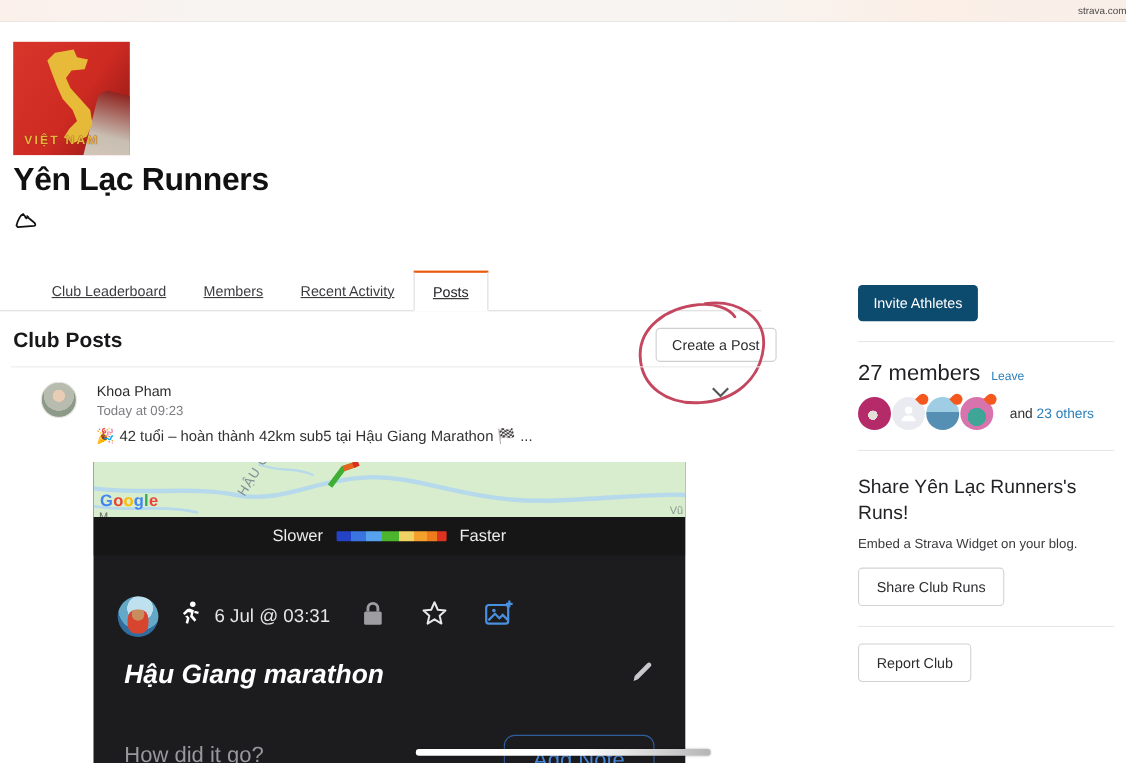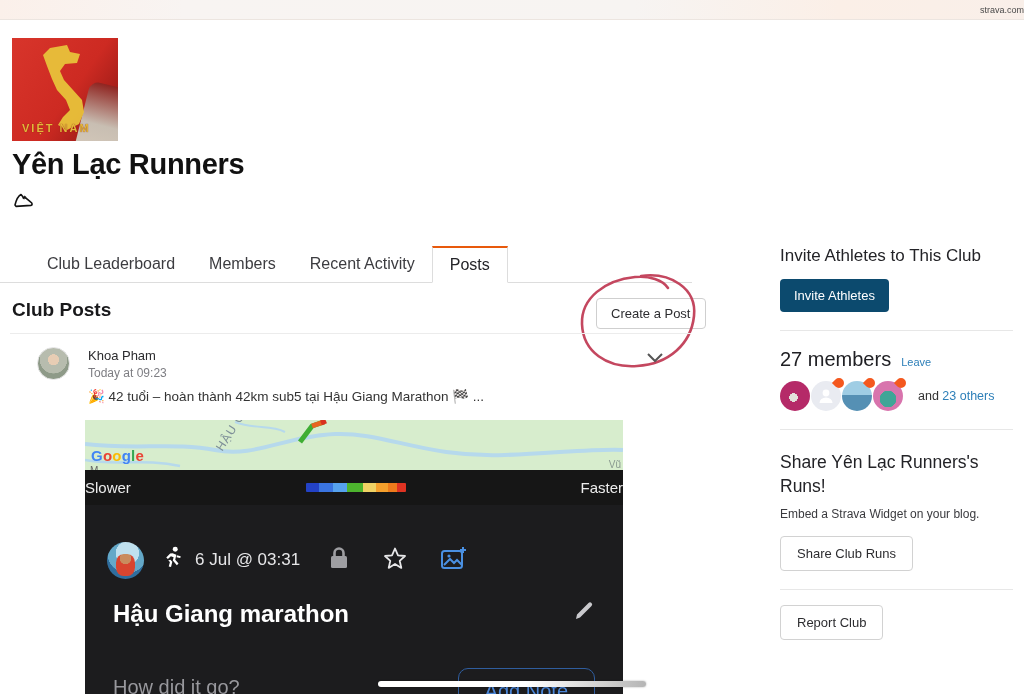--- a/index.html
+++ b/index.html
@@ -37,22 +37,22 @@
     letter-spacing:-0.3px; color:#111;
   }
   .sport-icon { position:absolute; left:11px; top:190px; }
   
   .tabs {
     position:absolute; left:0; top:246px; width:692px; height:37px;
     display:flex; align-items:stretch; padding-left:30px;
     border-bottom:1px solid #ddd;
   }
   .tab {
-    font-size:16px; color:#3c3c40; display:flex; align-items:center;
-    padding:0 17px; cursor:pointer;
+    font-size:13px; color:#3c3c40; display:flex; align-items:center;
+    padding:0 17px; cursor:pointer;text-decoration:underline;
   }
   .tab.active {
     background:#fff; border:1px solid #ddd; border-top:2px solid #e8590c;
     border-bottom:1px solid #fff; margin-bottom:-1px; color:#242428;
   }
   
   .posts-title { position:absolute; left:12px; top:299px; font-size:19px; font-weight:700; color:#18181a; }
   .create-post-btn {
     position:absolute; left:596px; top:298px; background:#fff;
     border:1px solid #cfcfcf; border-radius:4px; padding:7px 14px;
@@ -90,38 +90,38 @@
     position:absolute; left:370px; top:8px; width:148px; height:39px; border-radius:20px;
     background:rgba(28,28,30,0.93); display:flex; align-items:center; padding:0 5px 0 16px; gap:8px;
   }
   .weather .temp { color:#fff; font-size:19px; }
   .wind { position:relative; width:33px; height:33px; border:2px solid #fff; border-radius:50%;
     display:flex; align-items:center; justify-content:center; color:#fff; font-size:14px; }
   .wind .pointer { position:absolute; bottom:-2px; left:50%; transform:translateX(-50%);
     width:0; height:0; border-left:4px solid transparent; border-right:4px solid transparent; border-bottom:7px solid #fff; }
   .legend {
     position:absolute; left:0; top:50px; width:538px; height:35px; background:#161616;
-    display:flex; align-items:center; justify-content:space-between; gap:12px;
+    display:flex; align-items:center; justify-content:center; gap:12px;
   }
   .legend .lbl { color:#ececec; font-size:15px; }
   .legend .scale {
     width:100px; height:9px; border-radius:1px;
     background:linear-gradient(90deg,#2342c6 0 13%,#3a74e0 13% 27%,#56a2ee 27% 41%,#4db42e 41% 57%,#f0d264 57% 70%,#f5a02c 70% 82%,#ee7b1c 82% 91%,#df3322 91% 100%);
   }
   .act-header { position:absolute; left:0; top:118px; width:538px; height:44px; display:flex; align-items:center; }
   .act-avatar {
     margin-left:22px; width:37px; height:37px; border-radius:50%;
     background:radial-gradient(circle at 55% 30%, #bfe0ee 0 35%, #64a8c8 36% 60%, #2f6e9e 61% 100%);
     position:relative; overflow:hidden;
   }
   .act-avatar::after{ content:""; position:absolute; left:9px; top:12px; width:19px; height:22px;
     background:radial-gradient(circle at 50% 20%,#c98c5e 0 28%,#d8452f 30% 100%); border-radius:40%; }
   .act-date { color:#e6e6e8; font-size:17px; margin-left:10px; }
   .act-title-row { position:absolute; left:28px; top:180px; width:482px; display:flex; justify-content:space-between; align-items:flex-start; }
-  .act-title { color:#fff; font-size:24px; font-weight:600; }
+  .act-title { color:#fff; font-size:24px; font-weight:600;font-style:italic; }
   .act-bottom { position:absolute; left:28px; top:248px; width:482px; display:flex; justify-content:space-between; align-items:flex-start; }
   .how { color:#98989d; font-size:20px; padding-top:8px; }
   .add-note-btn {
     background:transparent; border:1.5px solid #2f5d9e; border-radius:10px;
     color:#4a86d8; font-size:20px; font-family:inherit; padding:11px 26px 16px 26px; cursor:pointer;
   }
   .hscrollbar {
     position:absolute; left:378px; top:681px; width:268px; height:6px; border-radius:3px;
     background:linear-gradient(90deg,#ffffff 0 55%,#cfcfcf 85%,#b5b5b5 100%);
     box-shadow:0 0 2px rgba(0,0,0,0.35); cursor:grab;
@@ -267,21 +267,20 @@
   </div>
   <div class="act-bottom">
     <span class="how">How did it go?</span>
     <button class="add-note-btn">Add Note</button>
   </div>
 </div>
 
 <div class="hscrollbar"></div>
 
 <aside class="sidebar">
-  <h3 class="sb-h">Invite Athletes to This Club</h3>
   <button class="invite-btn">Invite Athletes</button>
   <hr class="sb-hr">
   <div class="members-row">
     <span class="members-count">27 members</span>
     <a class="leave-link">Leave</a>
   </div>
   <div class="avatars">
     <span class="m-avatar m1"></span>
     <span class="m-avatar m2">
       <svg width="18" height="18" viewBox="0 0 18 18">

